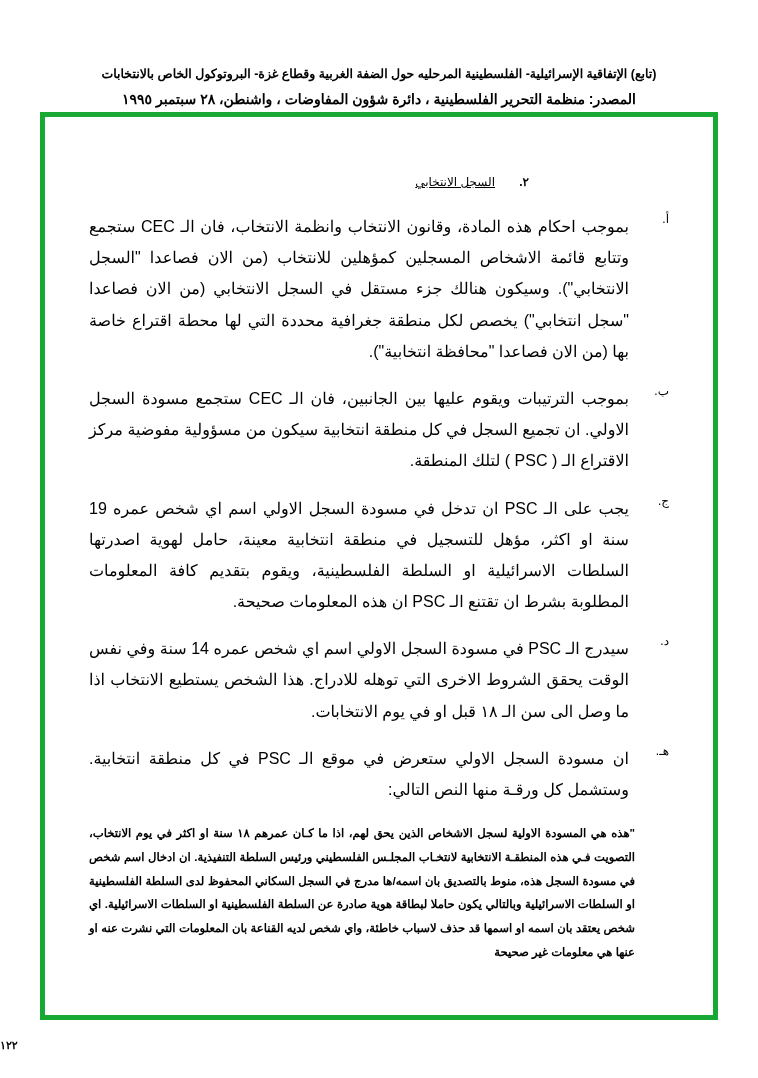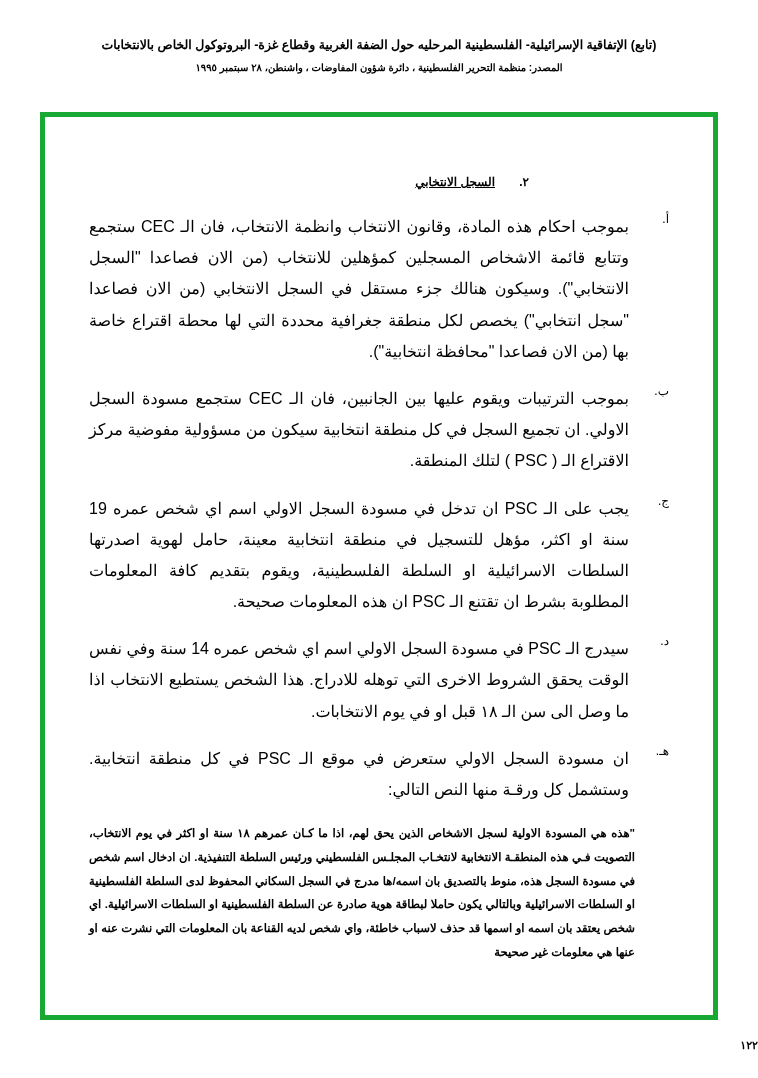--- a/index.html
+++ b/index.html
@@ -17,35 +17,35 @@
   }
   .page {
     width: 758px;
     height: 1078px;
     position: relative;
     box-sizing: border-box;
   }
   
   .header {
     position: absolute;
-    top: 37px;
+    top: 66px;
     left: 0;
     right: 0;
     text-align: center;
   }
   .header-title {
     font-size: 12.5px;
     font-weight: bold;
     letter-spacing: 0px;
     direction: rtl;
     line-height: 1.3;
   }
   .header-source {
     margin-top: 9px;
-    font-size: 10px;
+    font-size: 14px;
     font-weight: bold;
     direction: rtl;
   }
   
   .frame {
     position: absolute;
     top: 112px;
     left: 40px;
     width: 678px;
     height: 908px;
@@ -70,21 +70,21 @@
     margin-bottom: 22px;
     font-size: 12px;
     font-weight: bold;
   }
   .section-num {
     width: 34px;
     text-align: right;
   }
   .section-title {
     text-decoration: underline;
-    font-weight: bold;
+    font-weight: normal;
   }
   
   .para {
     display: flex;
     flex-direction: row;
     margin-bottom: 16px;
   }
   .para-label {
     width: 40px;
     flex: 0 0 40px;
@@ -109,21 +109,21 @@
     line-height: 2.05;
     text-align: justify;
     text-align-last: right;
   }
   
   .footer {
     position: absolute;
     bottom: 26px;
     left: 0;
     right: 0;
-    text-align: right;
+    text-align: left;
     font-size: 11px;
     font-weight: bold;
     margin-top: 21px;
   }
 </style>
 </head>
 <body>
 
 <div class="page">
 

